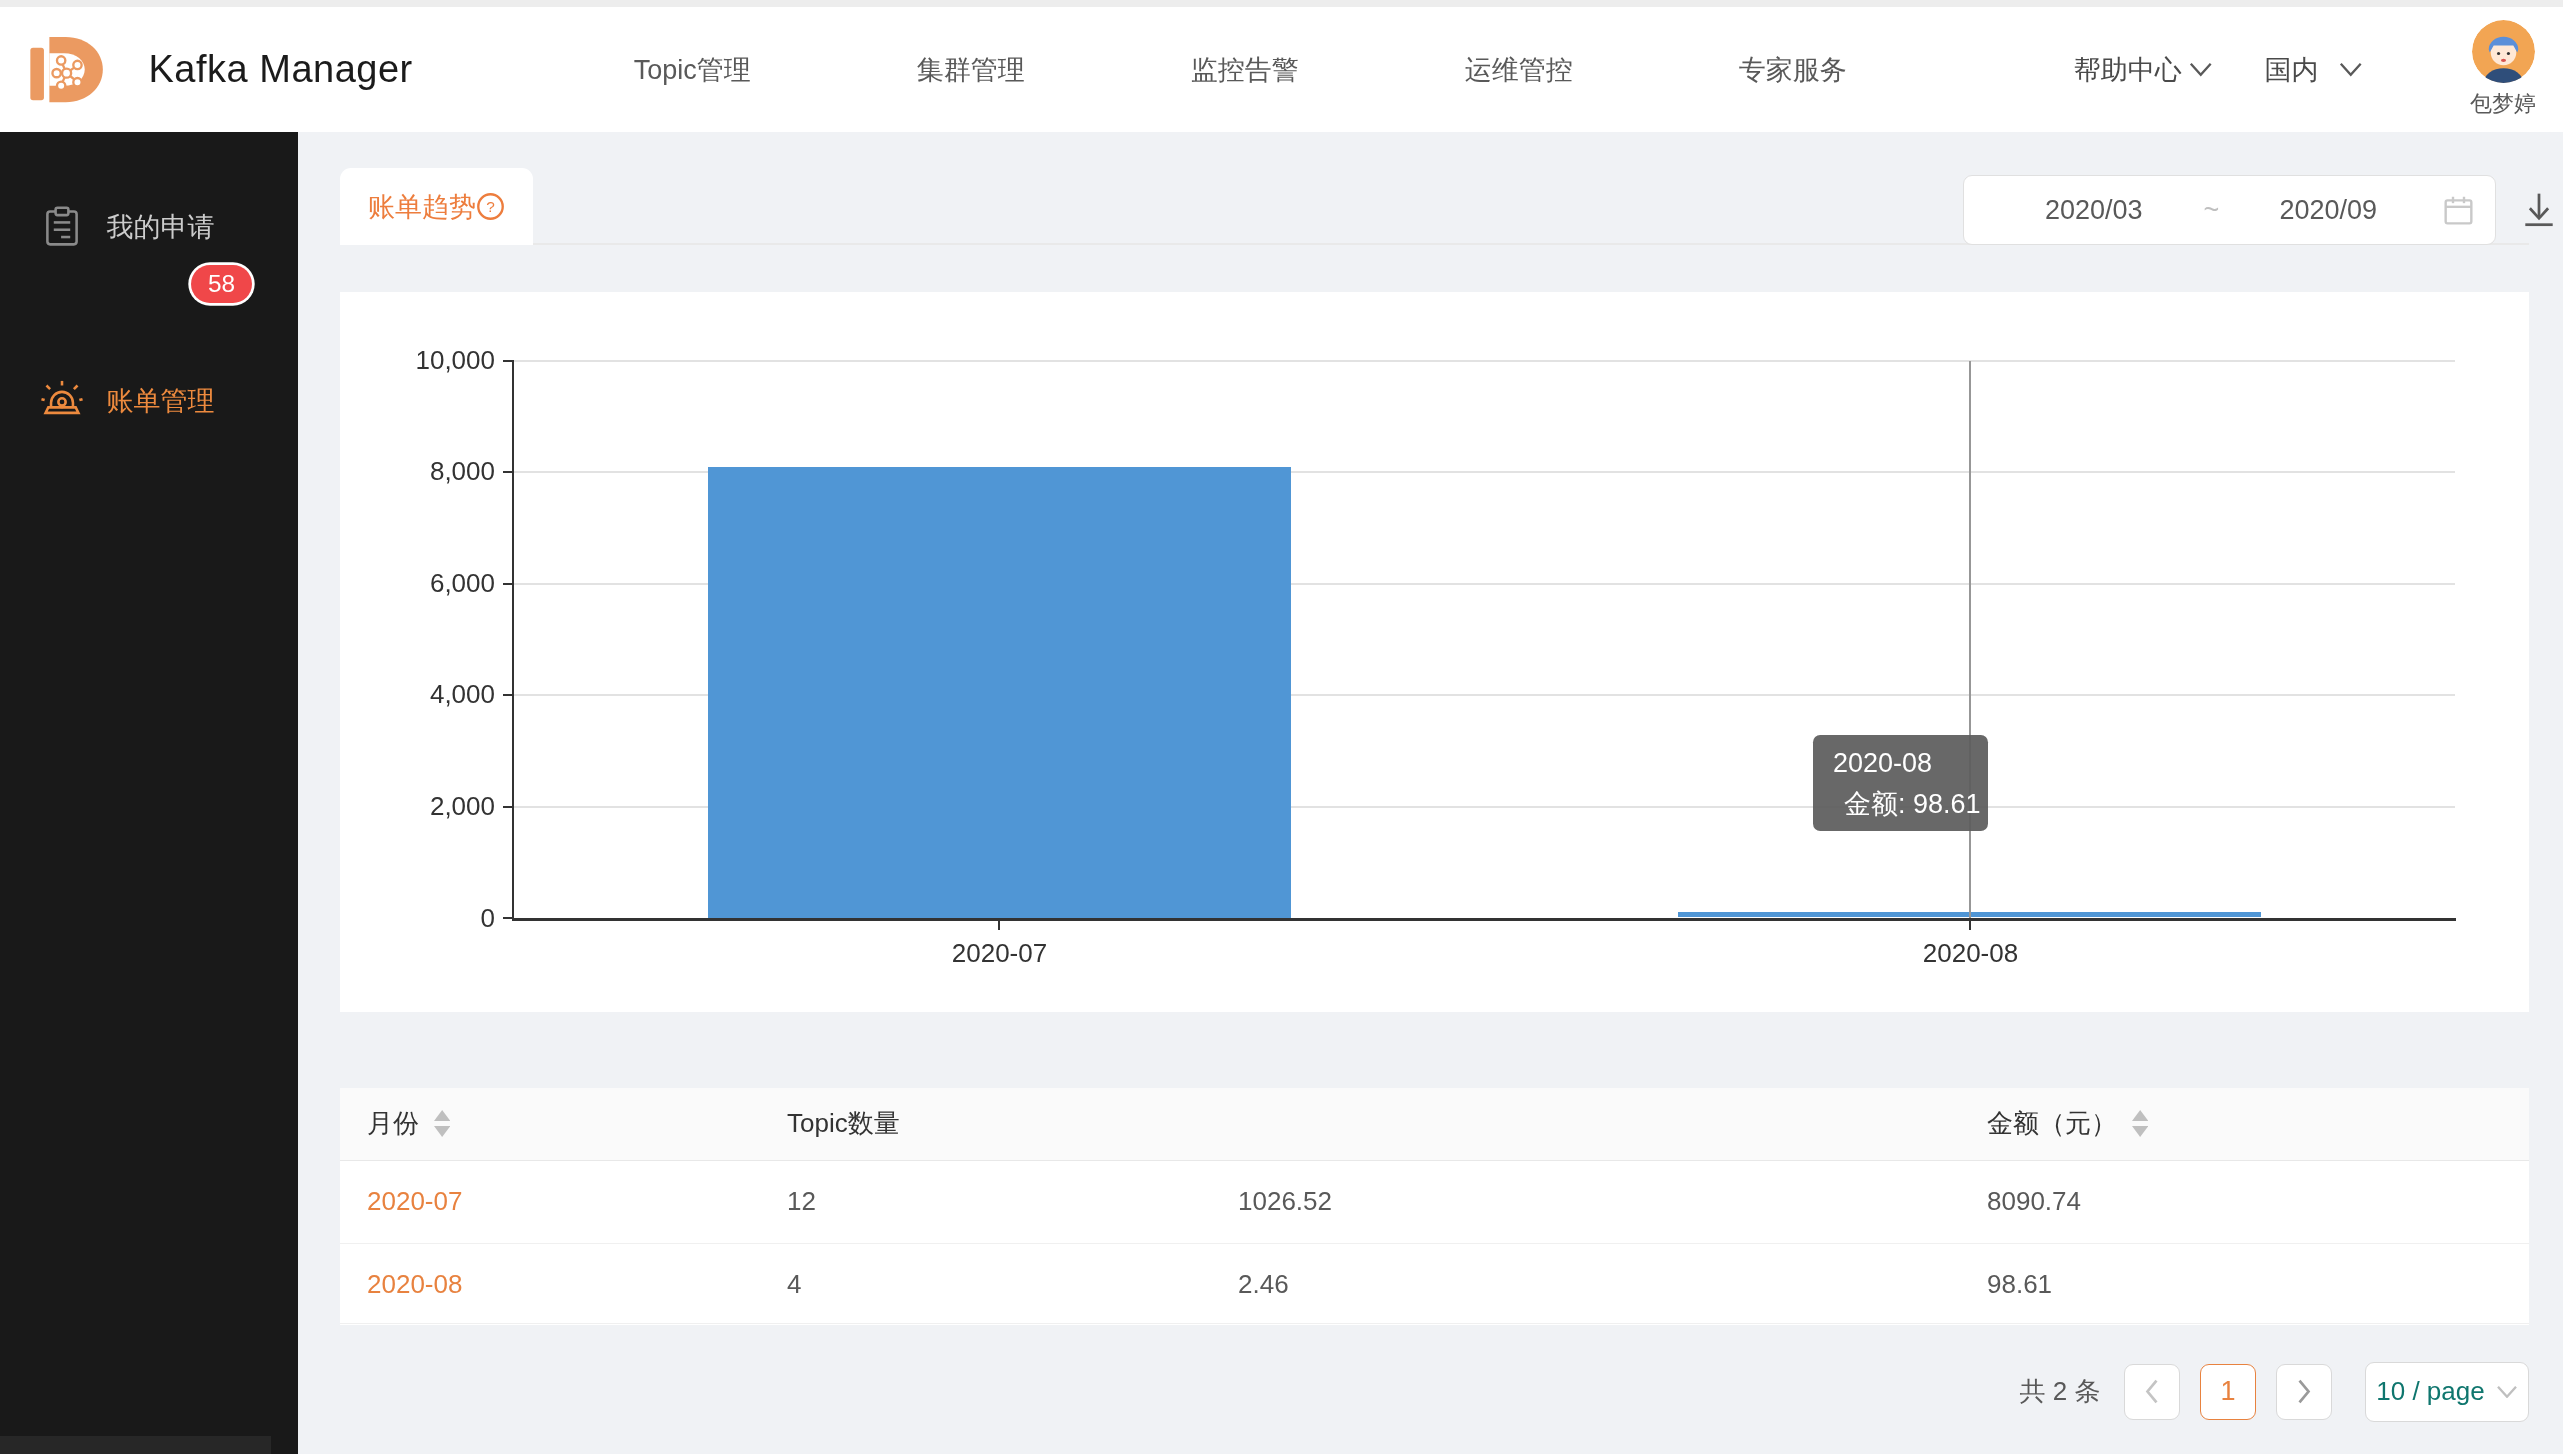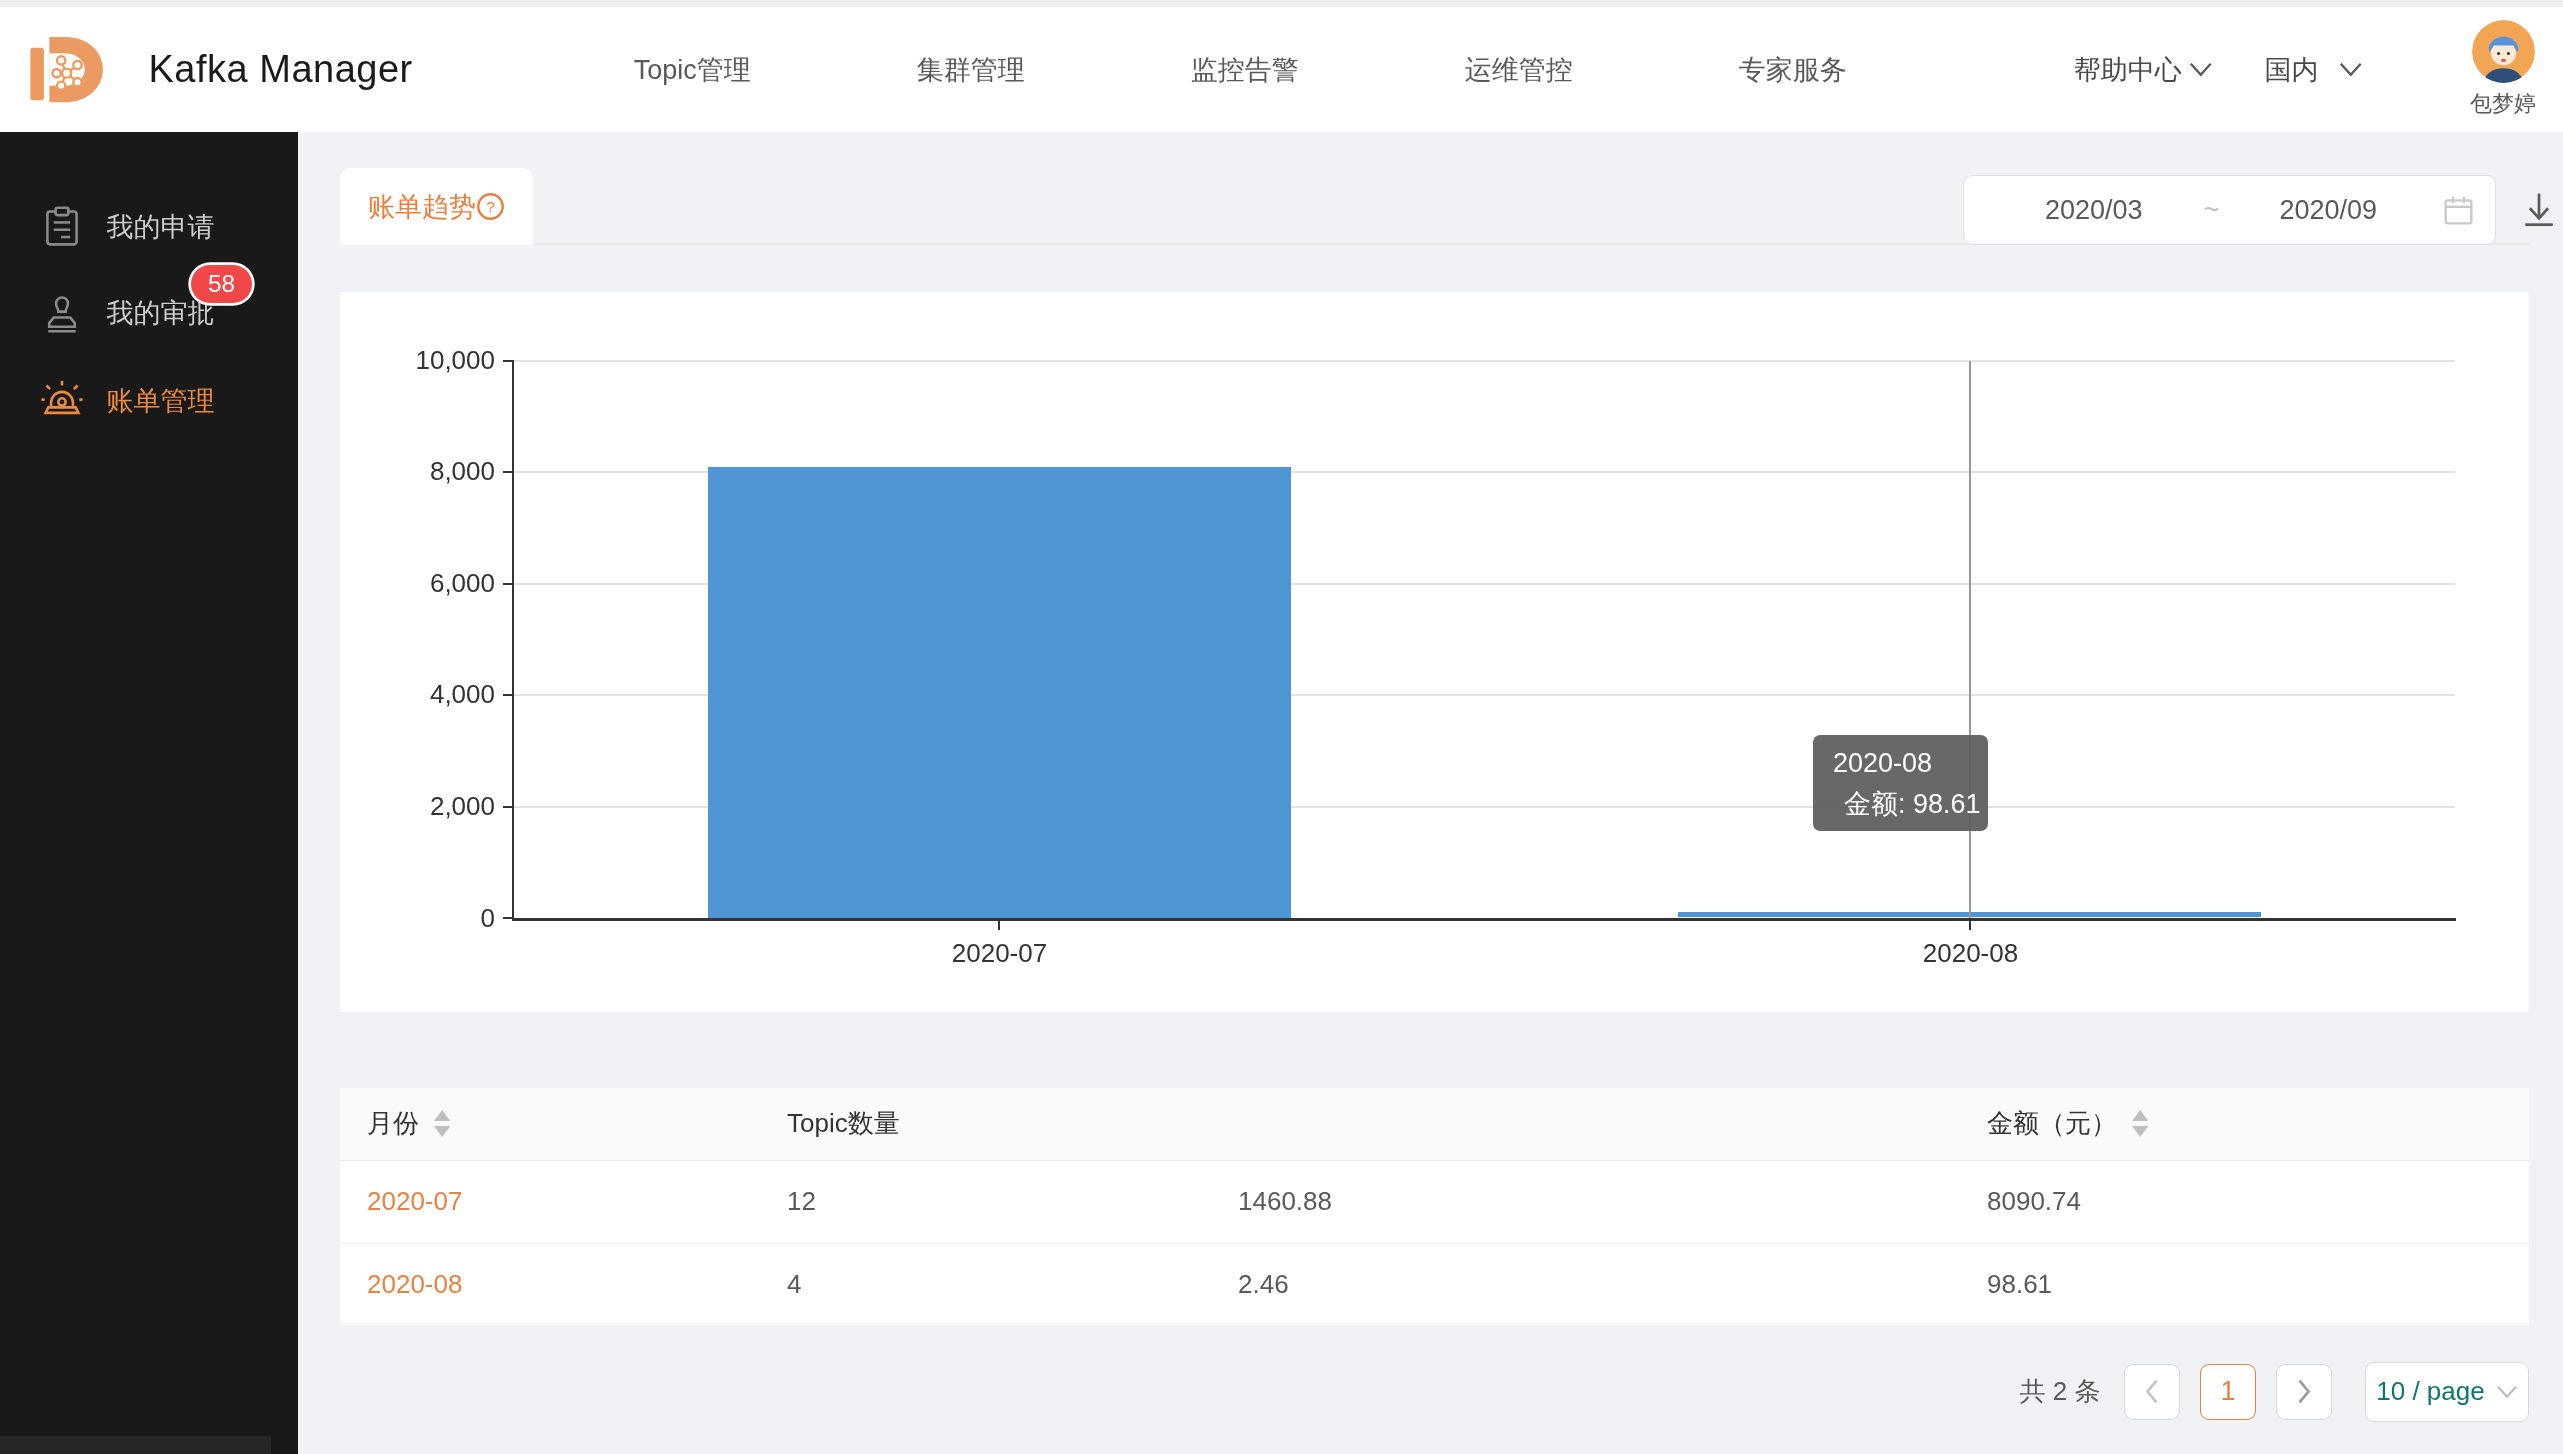--- a/index.html
+++ b/index.html
@@ -155,28 +155,20 @@
   <div class="side-item" style="top:51px;">
     <svg class="s-icon" viewBox="0 0 46 46" fill="none" stroke="#8a8a8a" stroke-width="2.8">
       <rect x="7" y="6" width="32" height="36" rx="3"></rect>
       <rect x="16" y="2" width="14" height="8" rx="2" fill="#191919"></rect>
       <line x1="14" y1="18" x2="32" y2="18"></line>
         <line x1="14" y1="26" x2="32" y2="26"></line>
         <line x1="22" y1="34" x2="32" y2="34"></line>
     </svg>
     <span class="s-label">我的申请</span>
   </div>
-  <div class="side-item" style="top:137px;">
-    <svg class="s-icon" viewBox="0 0 46 46" fill="none" stroke="#8a8a8a" stroke-width="2.8">
-      <path d="M23 6 a6.5 6.5 0 0 1 6.5 6.5 c0 4 -2.5 5.5 -2.5 9 h-8 c0 -3.5 -2.5 -5 -2.5 -9 A6.5 6.5 0 0 1 23 6 Z"></path>
-      <path d="M14 28 h18 l5 6 v4 H9 v-4 Z"></path>
-      <line x1="8" y1="43" x2="38" y2="43"></line>
-    </svg>
-    <span class="s-label">我的审批</span>
-  </div>
   <div id="badge-58">58</div>
   <div class="side-item active" style="top:225px;">
     <svg class="s-icon" viewBox="0 0 46 46" fill="none" stroke="#ED8A3E" stroke-width="2.8">
       <path d="M11 30 v-5 a12 12 0 0 1 24 0 v5"></path>
       <path d="M8 30 h30 l3 6 H5 Z"></path>
       <circle cx="23" cy="24" r="4"></circle>
         <line x1="23" y1="28" x2="23" y2="31"></line>
       <line x1="23" y1="6" x2="23" y2="1"></line>
         <line x1="10" y1="10" x2="6" y2="6"></line>
         <line x1="36" y1="10" x2="40" y2="6"></line>
@@ -275,21 +267,21 @@
           </svg>
         <svg viewBox="0 0 18 12">
             <polygon points="0,0 18,0 9,12" fill="#bfbfbf"></polygon>
           </svg>
       </span>
     </div>
   </div>
   <div class="t-row" style="top:73px;">
     <div class="td c1 link">2020-07</div>
     <div class="td c2">12</div>
-    <div class="td c3">1460.88</div>
+    <div class="td c3">1026.52</div>
     <div class="td c4">8090.74</div>
   </div>
   <div class="t-row" style="top:156px; height:80px;">
     <div class="td c1 link">2020-08</div>
     <div class="td c2">4</div>
     <div class="td c3">2.46</div>
     <div class="td c4">98.61</div>
   </div>
 </div>
 

